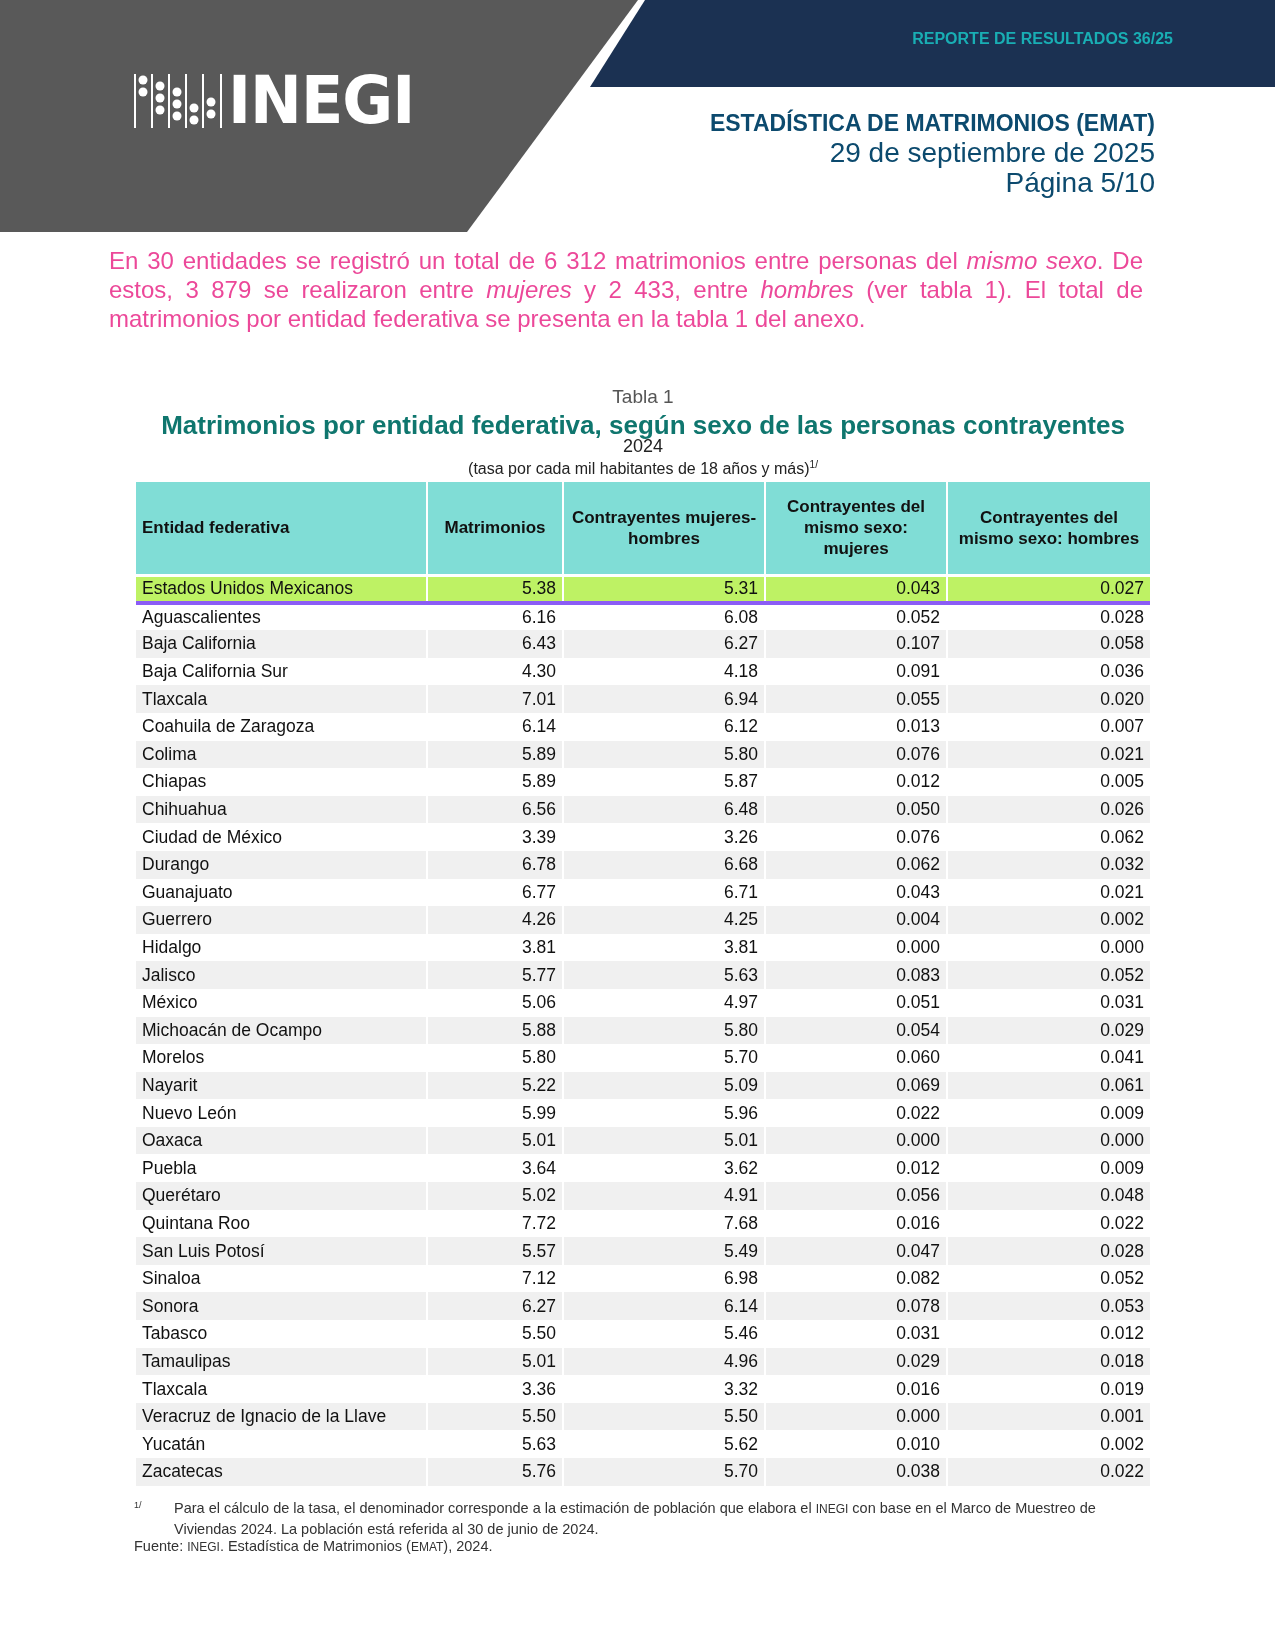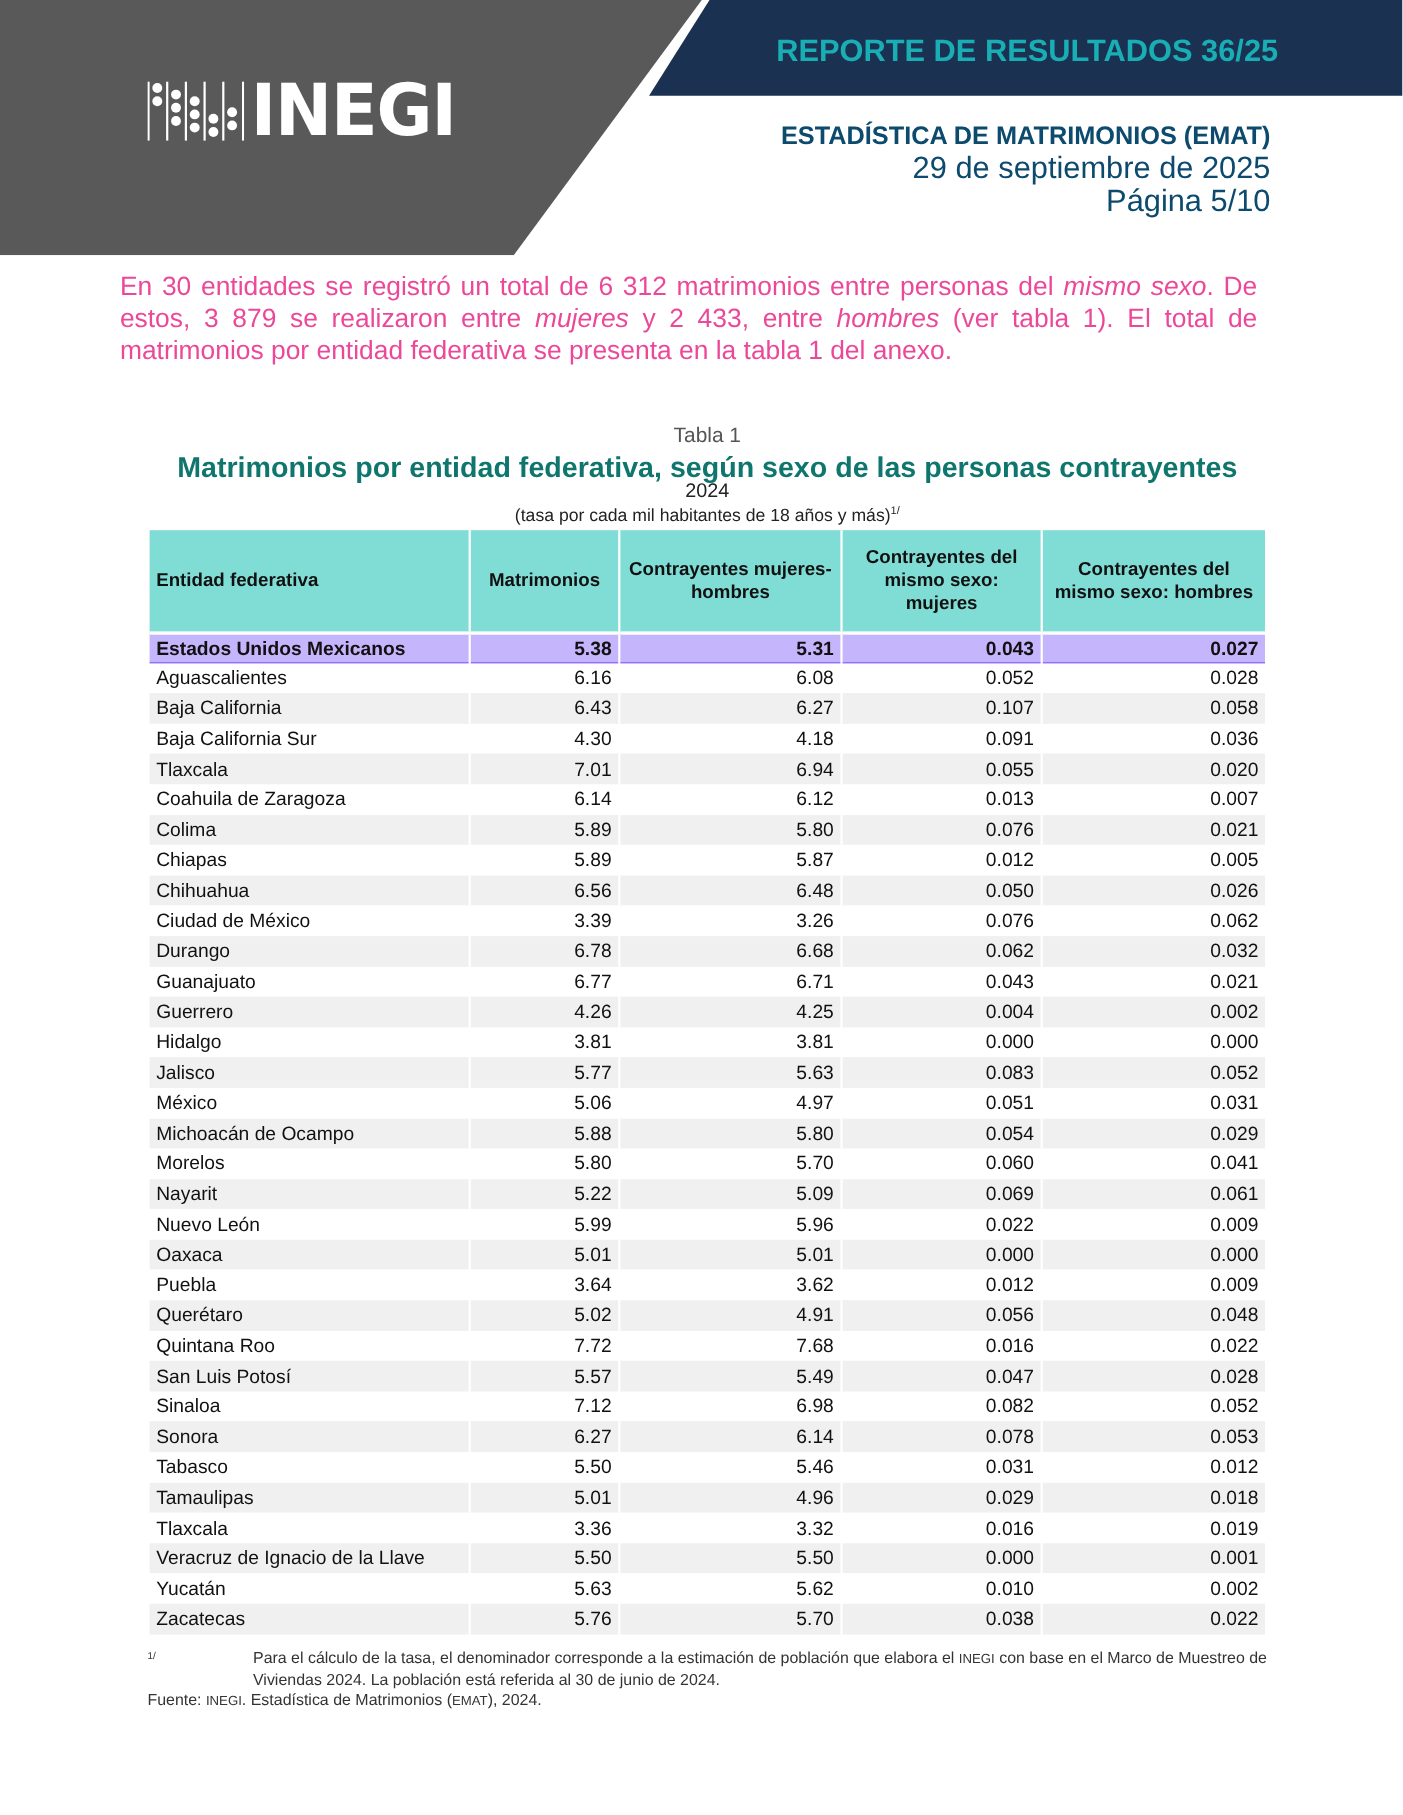--- a/index.html
+++ b/index.html
@@ -6,21 +6,21 @@
   html, body { width: 1275px; height: 1650px; background: #ffffff; overflow: hidden; }
   body { position: relative; font-family: "Liberation Sans", sans-serif; color: #000; }
 
   .hdr-gray { position: absolute; left: 0; top: 0; width: 1275px; height: 232px; }
   .hdr-gray svg { position: absolute; left: 0; top: 0; }
 
   .logo { position: absolute; left: 134px; top: 74px; height: 54px; display: flex; align-items: center; }
   .logo-mark { width: 88px; height: 54px; }
   .logo-text { color: #ffffff; font-family: "DejaVu Sans", sans-serif; font-weight: bold; font-size: 62px; letter-spacing: -1px; line-height: 54px; margin-left: 6px; transform: scaleY(1.05); }
 
-  .report-title { position: absolute; right: 113px; top: 30px; color: #19aeb4; font-weight: bold; font-size: 28px; letter-spacing: 0; }
+  .report-title { position: absolute; right: 102px; top: 30px; color: #19aeb4; font-weight: bold; font-size: 16px; letter-spacing: 0; }
 
   .doc-meta { position: absolute; right: 120px; top: 108px; text-align: right; color: #0c4a6e; }
   .doc-meta .t1 { font-weight: bold; font-size: 23px; line-height: 30px; }
   .doc-meta .t2 { font-size: 28px; line-height: 30px; }
 
   .intro { position: absolute; left: 109px; top: 246px; width: 1034px; font-size: 24px; line-height: 29px; color: #ec4899; text-align: justify; }
 
   .cap { position: absolute; left: 136px; width: 1014px; text-align: center; }
   .cap-num { top: 386px; font-size: 19px; color: #555; }
   .cap-title { top: 410px; font-size: 26px; font-weight: bold; color: #0f766e; }
@@ -29,25 +29,25 @@
   .cap-unit sup { font-size: 10px; }
 
   table.t { position: absolute; left: 136px; top: 482px; width: 1014px; border-collapse: collapse; table-layout: fixed; font-size: 17.5px; }
   table.t th { background: #80ddd6; font-weight: bold; font-size: 17px; line-height: 21px; color: #111; height: 93px; border-right: 2px solid #ffffff; border-bottom: 3px solid #ffffff; vertical-align: middle; padding: 0 6px; }
   table.t th:last-child { border-right: none; }
   table.t th.c0 { text-align: left; }
   table.t td { height: 27.6px; padding: 0 6px; border-right: 2px solid #ffffff; white-space: nowrap; color: #111; }
   table.t td:last-child { border-right: none; }
   table.t td.num { text-align: right; }
   table.t tr.alt td { background: #f0f0f0; }
-  table.t tr.total td { background: #c4b5fd; font-weight: bold; border-bottom: 1px solid #8b5cf6; }
+  table.t tr.total td { background: #bef264; font-weight: normal; border-bottom: 4px solid #8b5cf6; }
 
   .fn { position: absolute; left: 134px; top: 1498px; width: 1020px; font-size: 14.5px; color: #333; line-height: 20px; }
   .fn .mark { position: absolute; left: 0; top: -3px; font-size: 9px; }
-  .fn .txt { margin-left: 96px; }
+  .fn .txt { margin-left: 40px; }
   .src { position: absolute; left: 134px; top: 1538px; font-size: 14.5px; color: #333; }
   .sc { font-size: 12px; }
 </style>
 </head>
 <body>
 
 <div class="hdr-gray">
   <svg width="1275" height="232" viewBox="0 0 1275 232">
     <polygon points="0,0 638,0 467,232 0,232" fill="#595959"></polygon>
     <polygon points="645,0 1275,0 1275,87 590,87" fill="#1b3152"></polygon>

